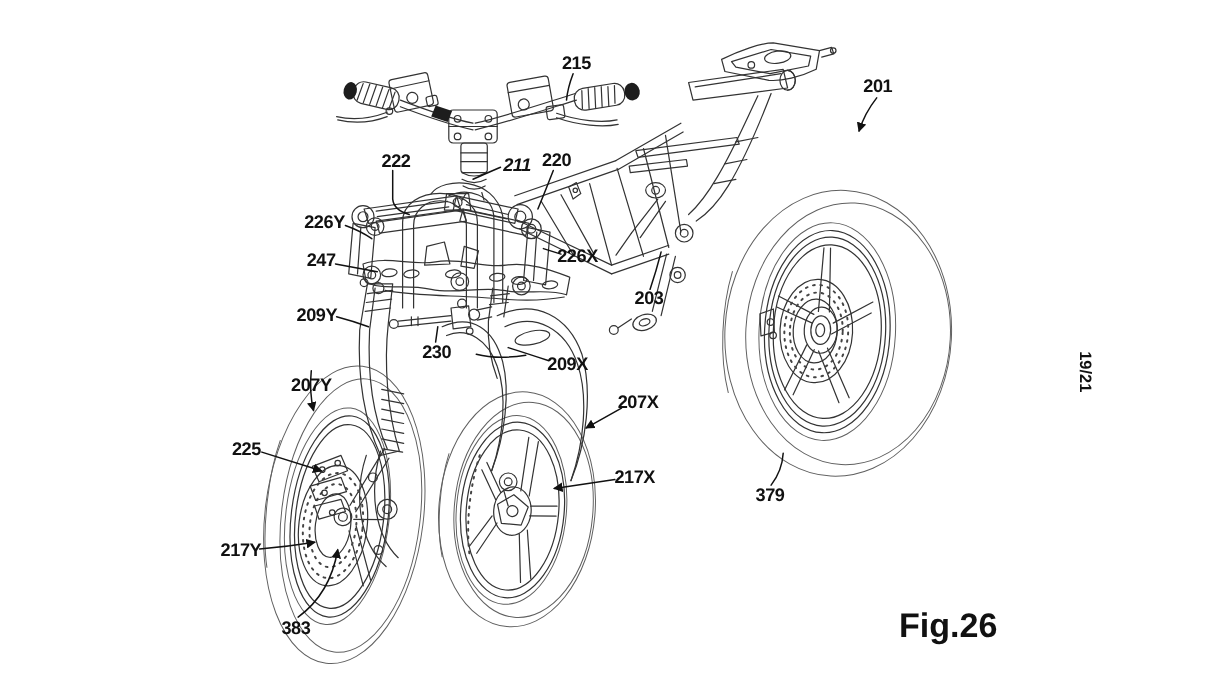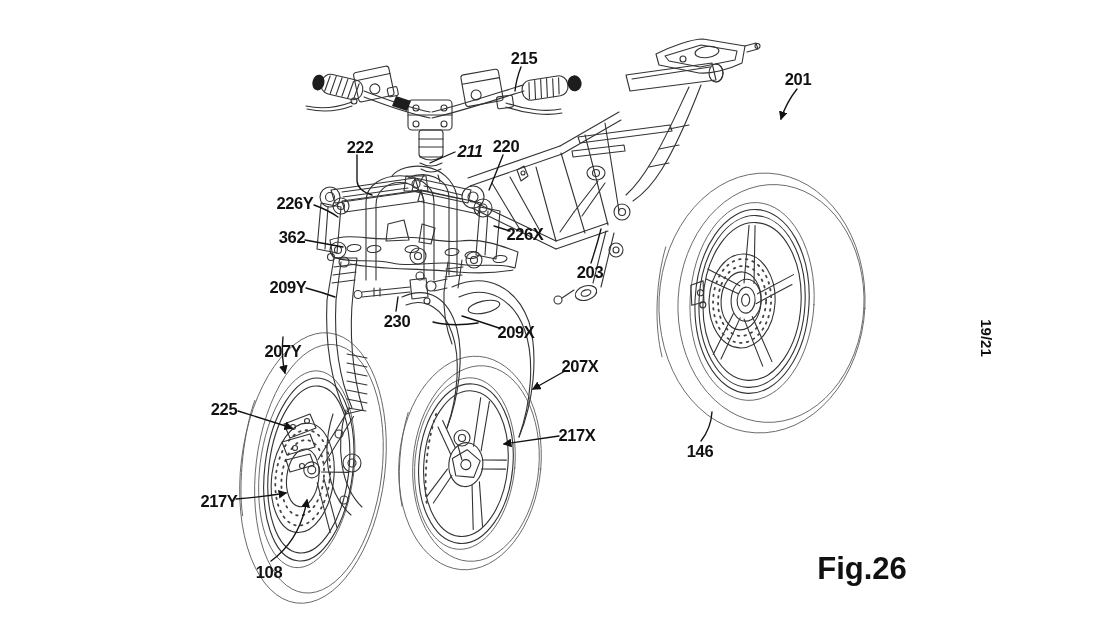--- a/index.html
+++ b/index.html
@@ -378,30 +378,30 @@
     </g>
   </svg>
 
   <div class="label-layer">
       <span class="ref-label" style="left: 524px; top: 58px;">215</span>
       <span class="ref-label" style="left: 798px; top: 79px;">201</span>
       <span class="ref-label" style="left: 360px; top: 147px;">222</span>
       <span class="ref-label" style="left: 470px; top: 151px; font-style: italic;">211</span>
       <span class="ref-label" style="left: 506px; top: 146px;">220</span>
       <span class="ref-label" style="left: 295px; top: 203px;">226Y</span>
-      <span class="ref-label" style="left: 292px; top: 237px;">362</span>
+      <span class="ref-label" style="left: 292px; top: 237px;">247</span>
       <span class="ref-label" style="left: 525px; top: 234px;">226X</span>
       <span class="ref-label" style="left: 590px; top: 272px;">203</span>
       <span class="ref-label" style="left: 288px; top: 287px;">209Y</span>
       <span class="ref-label" style="left: 397px; top: 321px; text-align: center;">230</span>
       <span class="ref-label" style="left: 516px; top: 332px;">209X</span>
       <span class="ref-label" style="left: 283px; top: 327px; margin-top: 24px;">207Y</span>
       <span class="ref-label" style="left: 580px; top: 366px;">207X</span>
       <span class="ref-label" style="left: 224px; top: 409px;">225</span>
       <span class="ref-label" style="left: 577px; top: 435px;">217X</span>
       <span class="ref-label" style="left: 219px; top: 501px;">217Y</span>
-      <span class="ref-label" style="left: 269px; top: 572px;">108</span>
-      <span class="ref-label" style="left: 700px; top: 451px;">146</span>
+      <span class="ref-label" style="left: 269px; top: 572px;">383</span>
+      <span class="ref-label" style="left: 700px; top: 451px;">379</span>
     </div>
 
   <div class="fig-caption">Fig.26</div>
   <div class="sheet-number">19/21</div>
 </div>
 
 </body></html>

